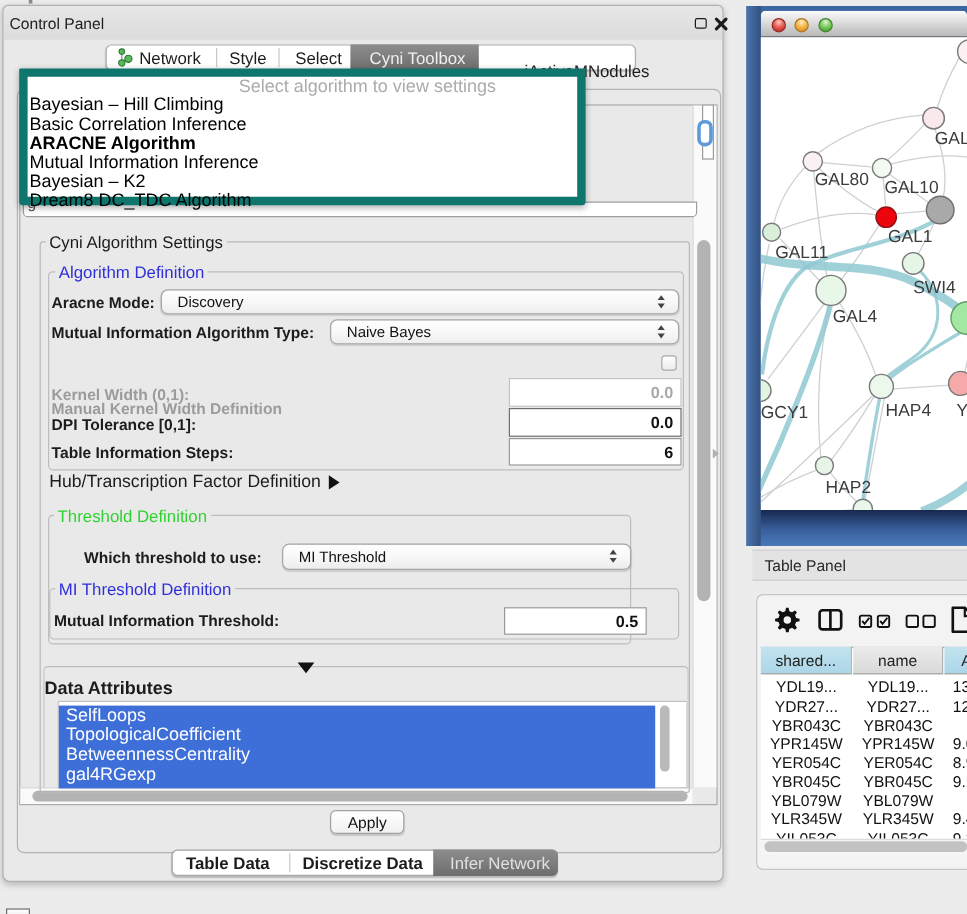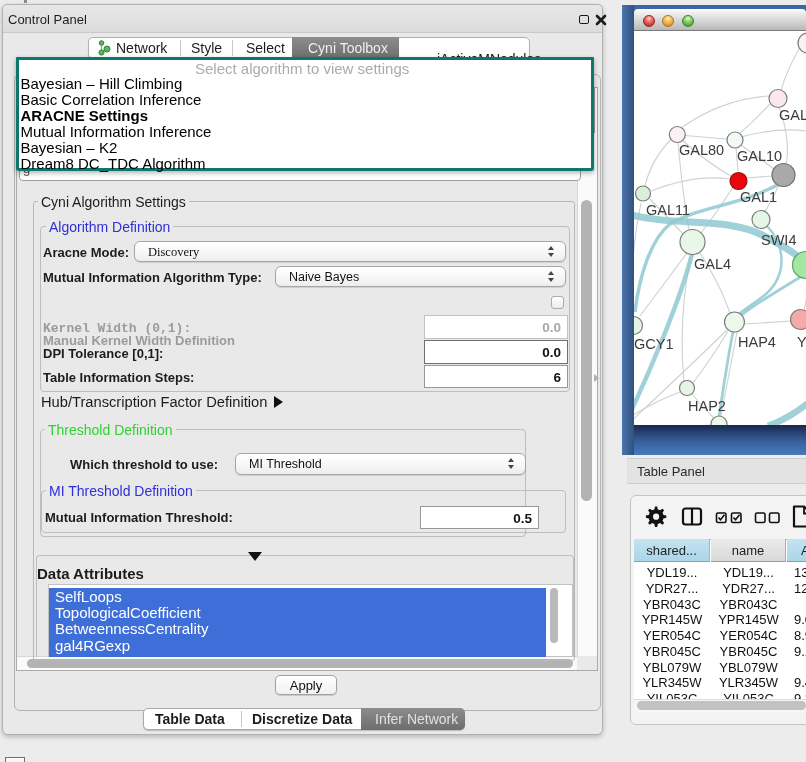--- a/index.html
+++ b/index.html
@@ -74,39 +74,39 @@
   <div class="abs" style="left:27px; top:659px; width:546px; height:9px; background:#b3b3b3; border-radius:5px;"></div>
 
   <div class="group" style="left:33px; top:201px; width:542px; height:460px; border-radius:3px; border-color:#b8b8b8;padding-left:48px;">
     <div class="glabel" style="left:4px; color:#1c1c1c;">Cyni Algorithm Settings</div>
   </div>
 
   <div class="group" style="left:40px; top:226px; width:530px; height:166px;">
     <div class="glabel" style="left:5px; color:#2f2fd8;">Algorithm Definition</div>
   </div>
   <div class="abs blbl" style="left:43px; top:245px;">Aracne Mode:</div>
-  <div class="combo" style="left:134px; top:241px; width:432px; height:21px;font-family:Liberation Serif, serif;">
+  <div class="combo" style="left:134px; top:241px; width:432px; height:21px;">
     <div class="ctext">Discovery</div>
     <div class="carr" style="right:9px; top:4px;">
         <div class="up"></div>
         <div class="dn"></div>
       </div>
   </div>
   <div class="abs blbl" style="left:43px; top:270px;">Mutual Information Algorithm Type:</div>
   <div class="combo" style="left:275px; top:266px; width:291px; height:21px;">
     <div class="ctext">Naive Bayes</div>
     <div class="carr" style="right:9px; top:4px;">
         <div class="up"></div>
         <div class="dn"></div>
       </div>
   </div>
   <div class="abs blbl" style="left:43px; top:300px; color:#9b9b9b;margin-top:33px;">Manual Kernel Width Definition</div>
   <div class="abs" style="left:551px; top:296px; width:13px; height:13px; border:1px solid #ababab; border-radius:3px;
        background:linear-gradient(#ffffff,#ececec);"></div>
-  <div class="abs blbl" style="left:43px; top:321px; color:#9b9b9b;font-family:Liberation Mono, monospace;">Kernel Width (0,1):</div>
+  <div class="abs blbl" style="left:43px; top:321px; color:#9b9b9b;">Kernel Width (0,1):</div>
   <div class="field" style="left:424px; top:315px; width:144px; height:24px; border:1px solid #c2c2c2; color:#a8a8a8;">
       <span>0.0</span>
     </div>
   <div class="abs blbl" style="left:43px; top:346px;">DPI Tolerance [0,1]:</div>
   <div class="field" style="left:424px; top:340px; width:144px; height:24px; border:1.5px solid #6f6f6f;">
       <span>0.0</span>
     </div>
   <div class="abs blbl" style="left:43px; top:370px;">Table Information Steps:</div>
   <div class="field" style="left:424px; top:365px; width:144px; height:23px; border:1px solid #989898;">
       <span>6</span>
@@ -284,19 +284,19 @@
   </div>
 
   <div class="abs" style="left:634px; top:699px; width:172px; height:13px; background:#f6f6f6; border-top:1px solid #dcdcdc;"></div>
   <div class="abs" style="left:637px; top:701px; width:169px; height:9px; background:#c2c2c2; border-radius:5px;"></div>
 
   <div class="abs" style="left:585px; top:87px; width:10px; height:46px; background:#fff; border:1px solid #9a9a9a;"></div>
   <div class="abs" style="left:581px; top:100px; width:13px; height:22px; background:#fff; border:3px solid #5f9ad8; border-radius:6px;"></div>
   <div class="abs" style="left:19px; top:168px; width:562px; height:13px; background:#fff; border:1px solid #9f9f9f; border-radius:0 0 4px 4px; overflow:hidden;">
     <div style="position:absolute; left:3px; top:-8px; font-size:13px; color:#555;">g</div>
   </div>
-  <div class="abs" style="left:16px; top:57px; width:578px; height:114px; background:#fff;
-       border:3px solid #0f766e; border-radius:1px 1px 3px 3px; box-shadow:0 2px 5px rgba(0,0,0,0.3);">
+  <div class="abs" style="left:16px; top:57px; width:472px; height:114px; background:#fff;
+       border:7px solid #0f766e; border-radius:1px 1px 3px 3px; box-shadow:0 2px 5px rgba(0,0,0,0.3);">
     <div style="position:absolute; left:176px; top:0px; font-size:15px; color:#ababab;">Select algorithm to view settings</div>
-    <div style="position:absolute; left:1.5px; top:16px; font-size:15px; color:#000; line-height:16.1px;">Bayesian – Hill Climbing<br>Basic Correlation Inference<br><b>ARACNE Settings</b><br>Mutual Information Inference<br>Bayesian – K2<br>Dream8 DC_TDC Algorithm</div>
+    <div style="position:absolute; left:1.5px; top:16px; font-size:15px; color:#000; line-height:16.1px;">Bayesian – Hill Climbing<br>Basic Correlation Inference<br><b>ARACNE Algorithm</b><br>Mutual Information Inference<br>Bayesian – K2<br>Dream8 DC_TDC Algorithm</div>
   </div>
 
 </div>
 
 </body></html>

